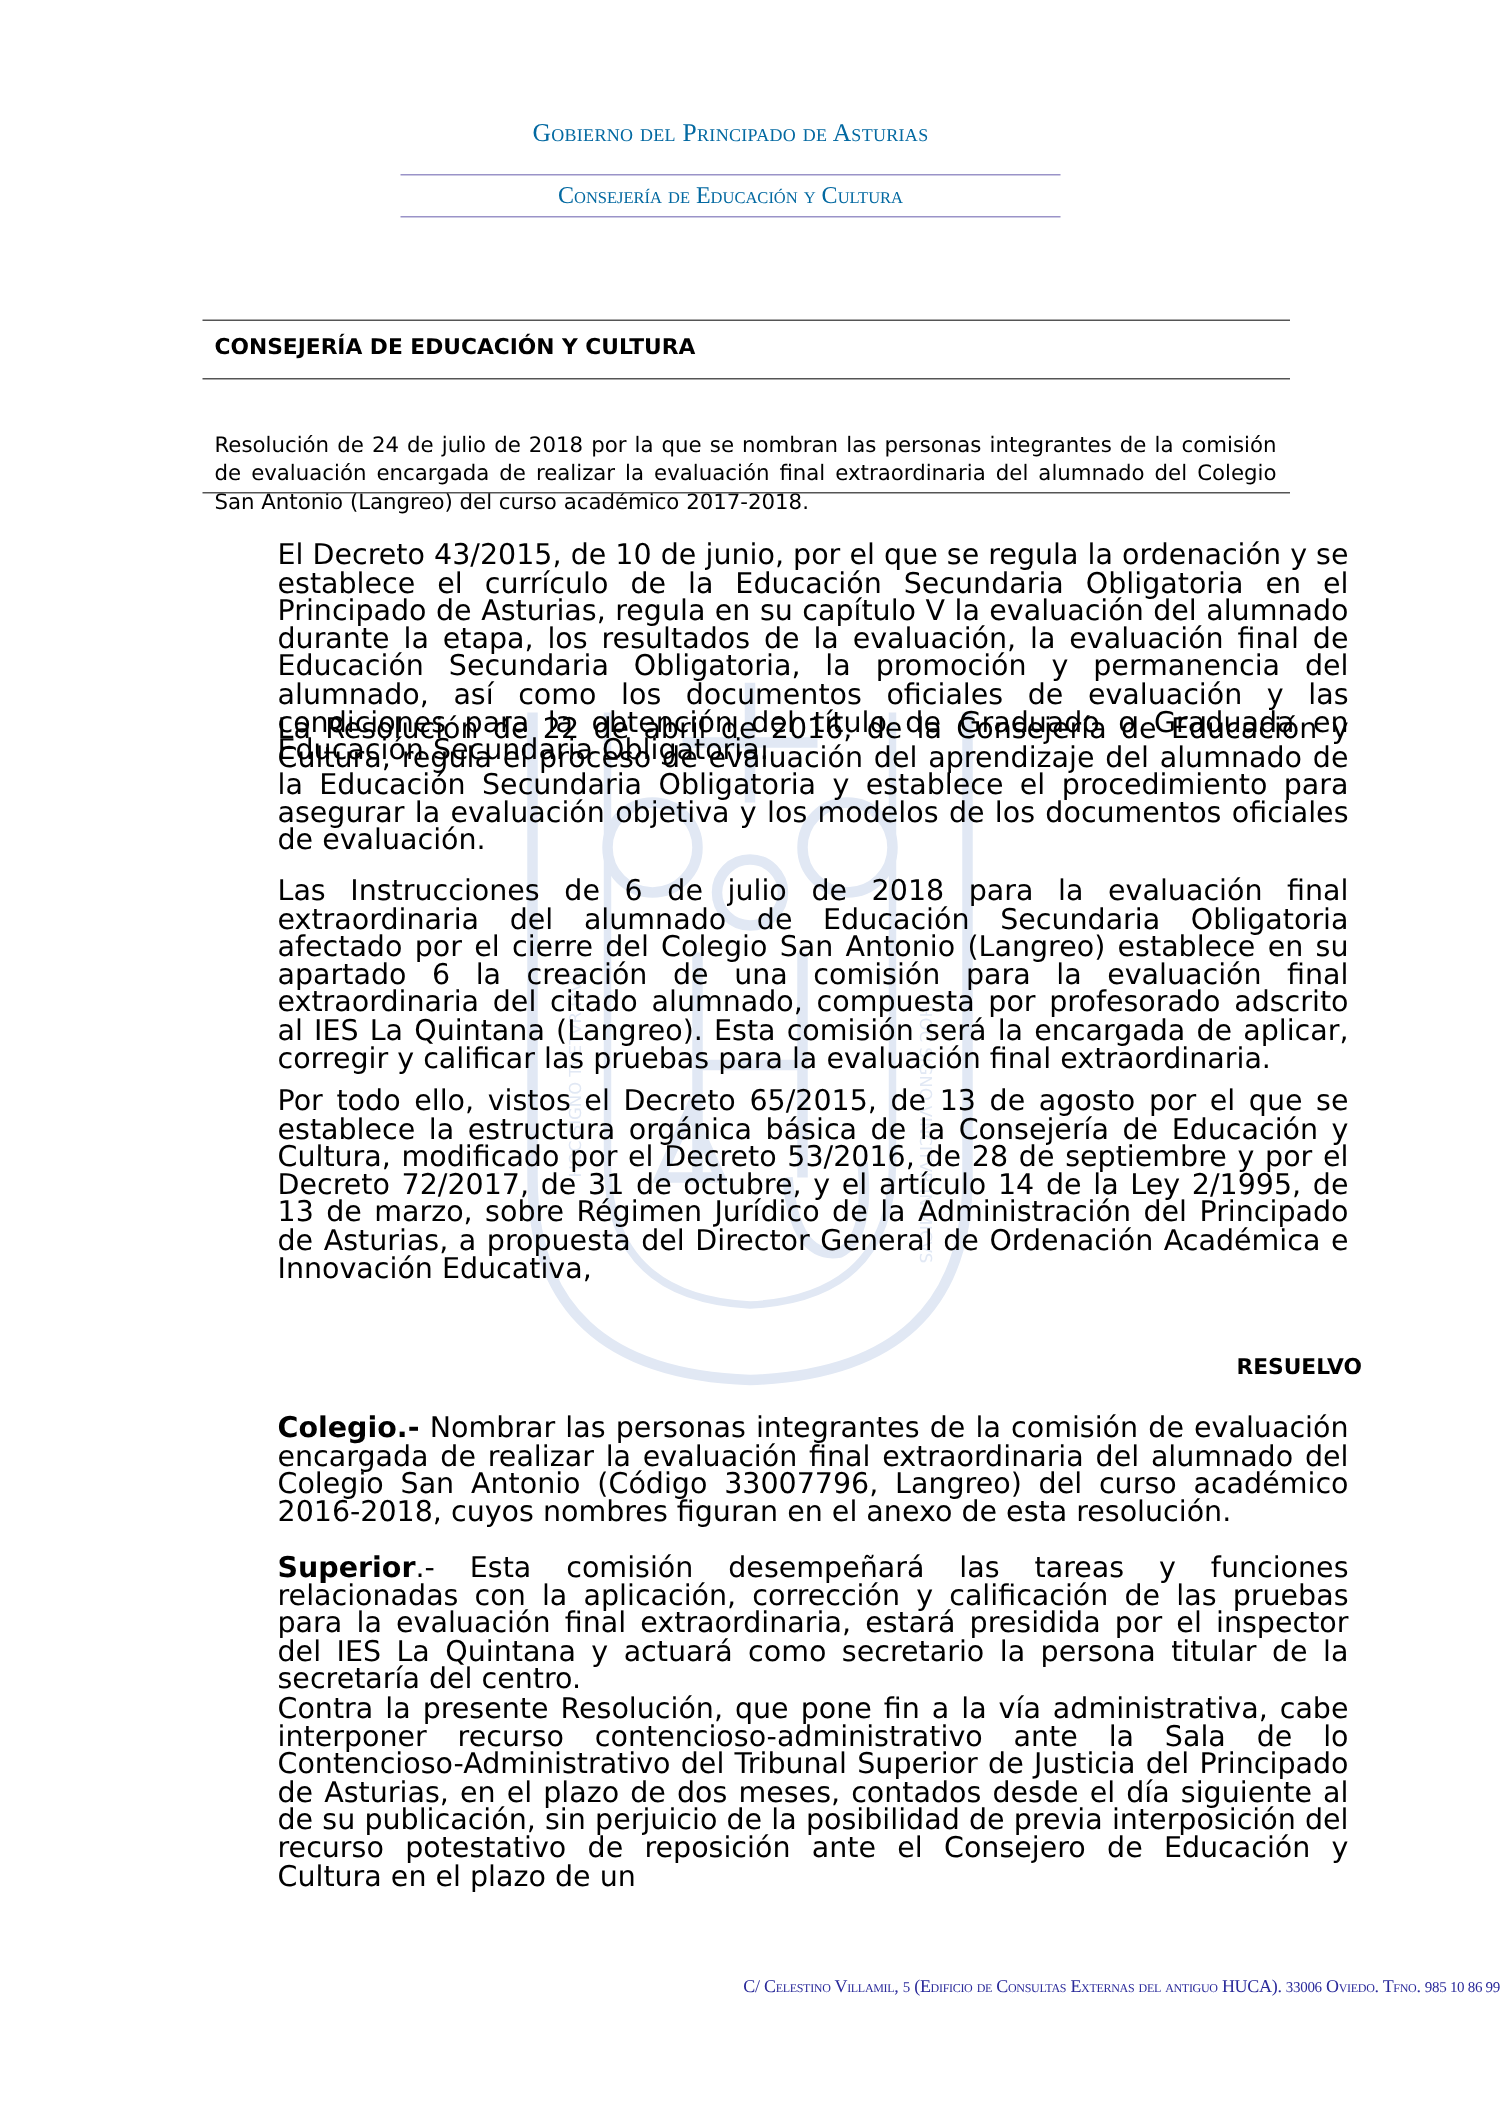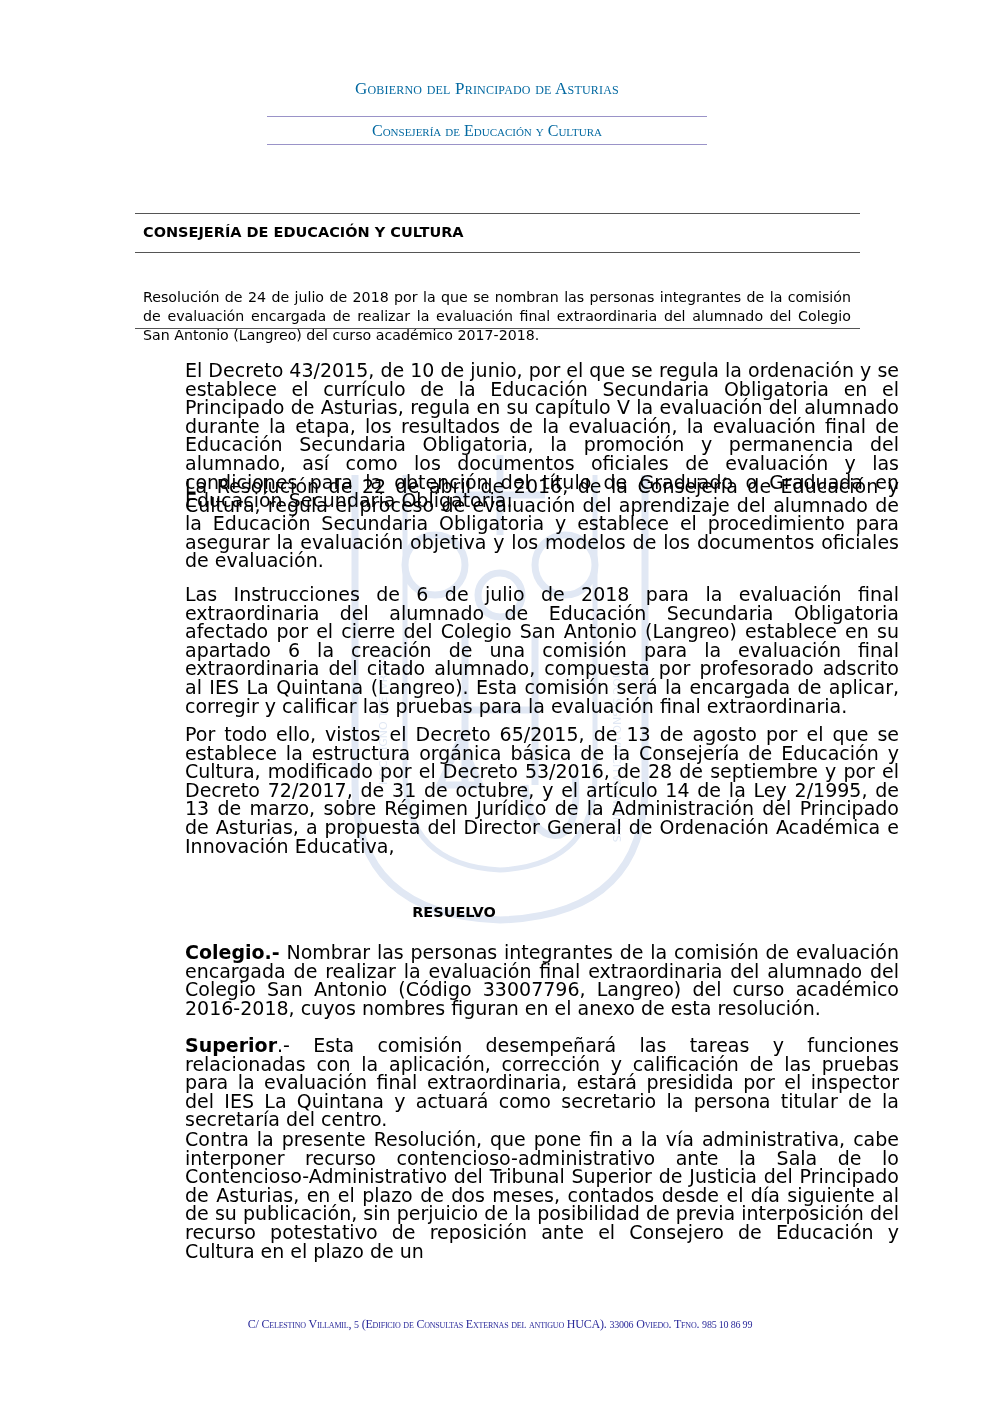--- a/index.html
+++ b/index.html
@@ -97,33 +97,33 @@
       line-height: 18.6px;
       text-align: justify;
       z-index: 1;
       margin-left: 42px;
     }
     .resuelvo {
       position: absolute;
       left: 0;
       width: 908px;
       top: 904px;
-      text-align: center;
+      text-align: right;
       font-weight: bold;
       font-size: 14.5px;
       z-index: 1;
     }
     .para b { font-weight: bold; }
     
     .footer {
       position: absolute;
       left: 0;
       width: 1000px;
       top: 1317px;
-      text-align: center;
+      text-align: right;
       font-family: "Liberation Serif", serif;
       font-size: 12px;
       font-variant: small-caps;
       color: #2a2a9a;
       z-index: 1;
       letter-spacing: -0.2px;
     }
     .footer .num { font-size: 10px; font-variant: normal; }
   </style>
 </head>

